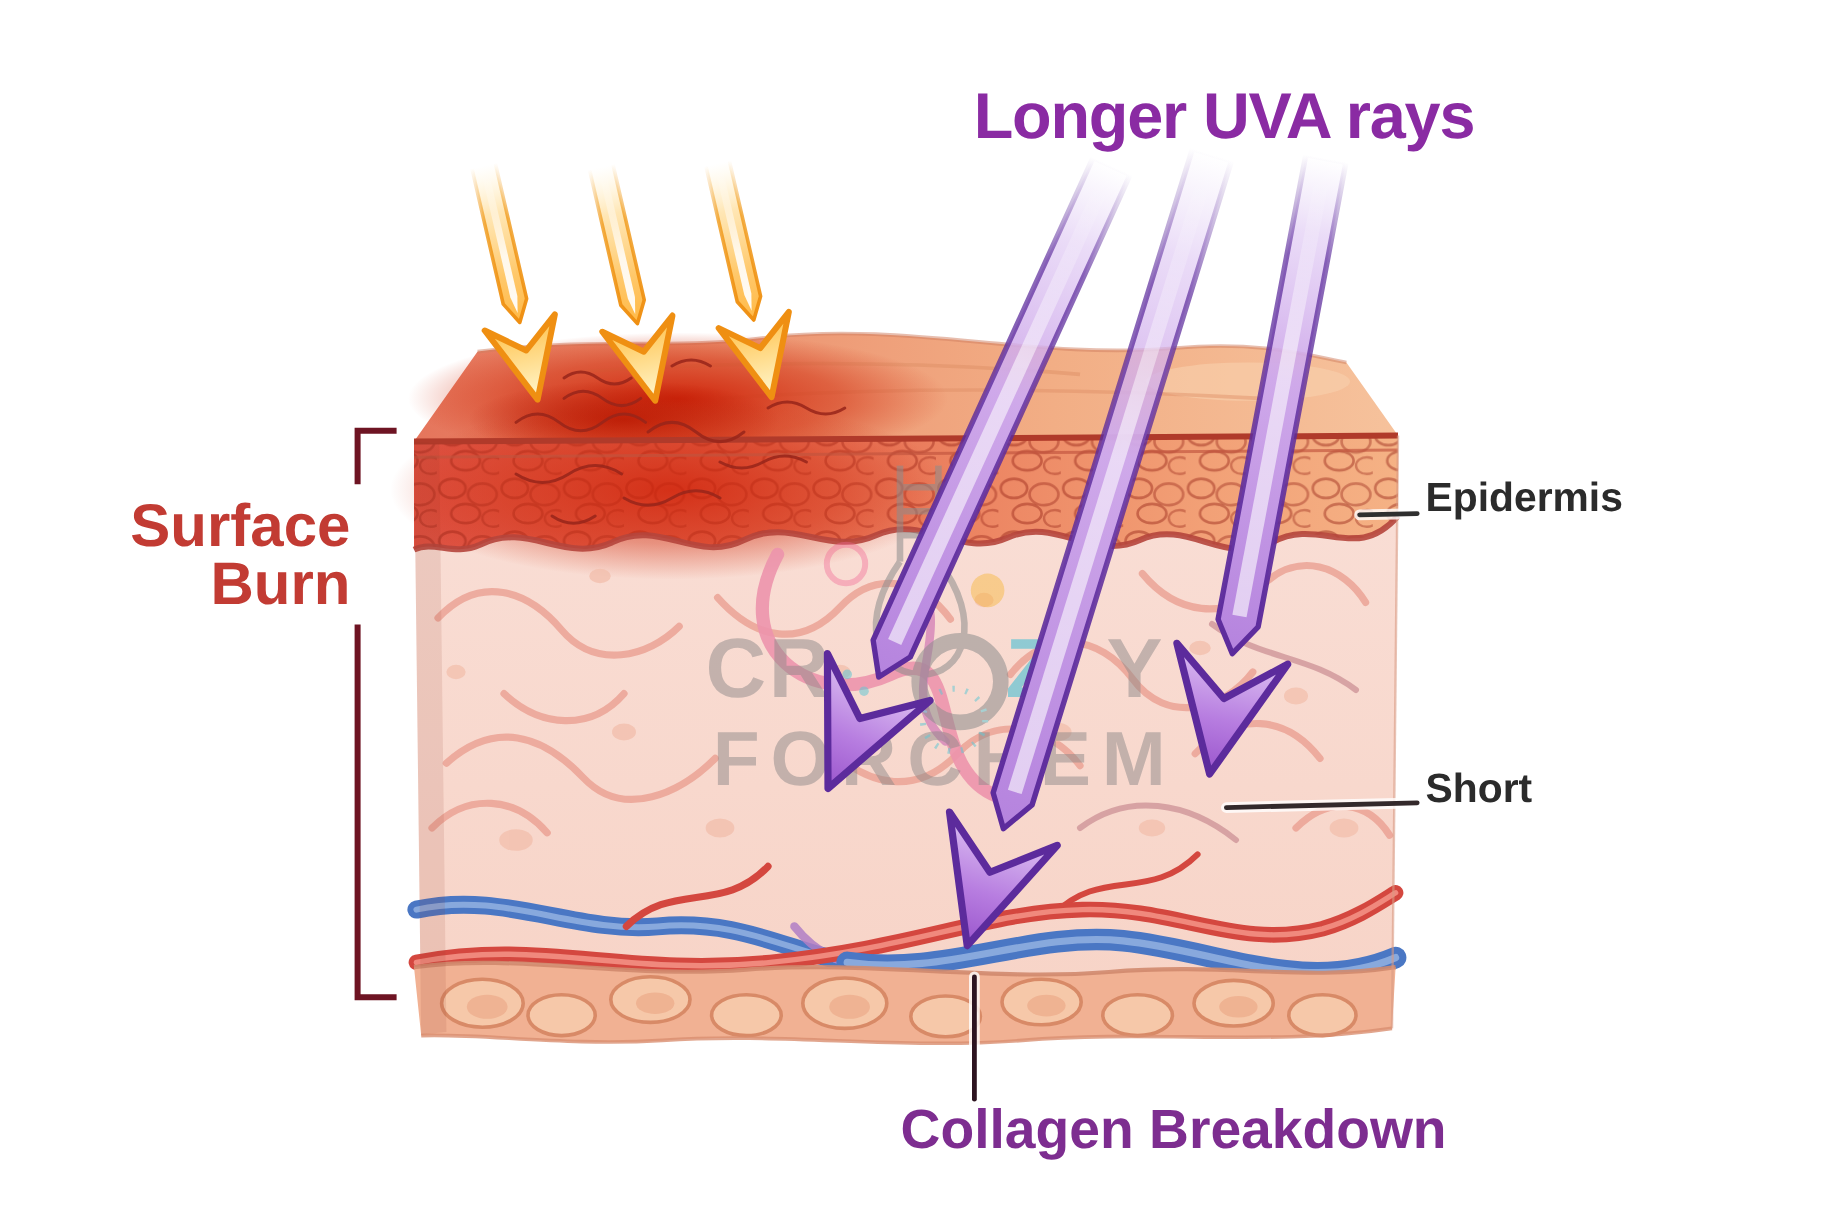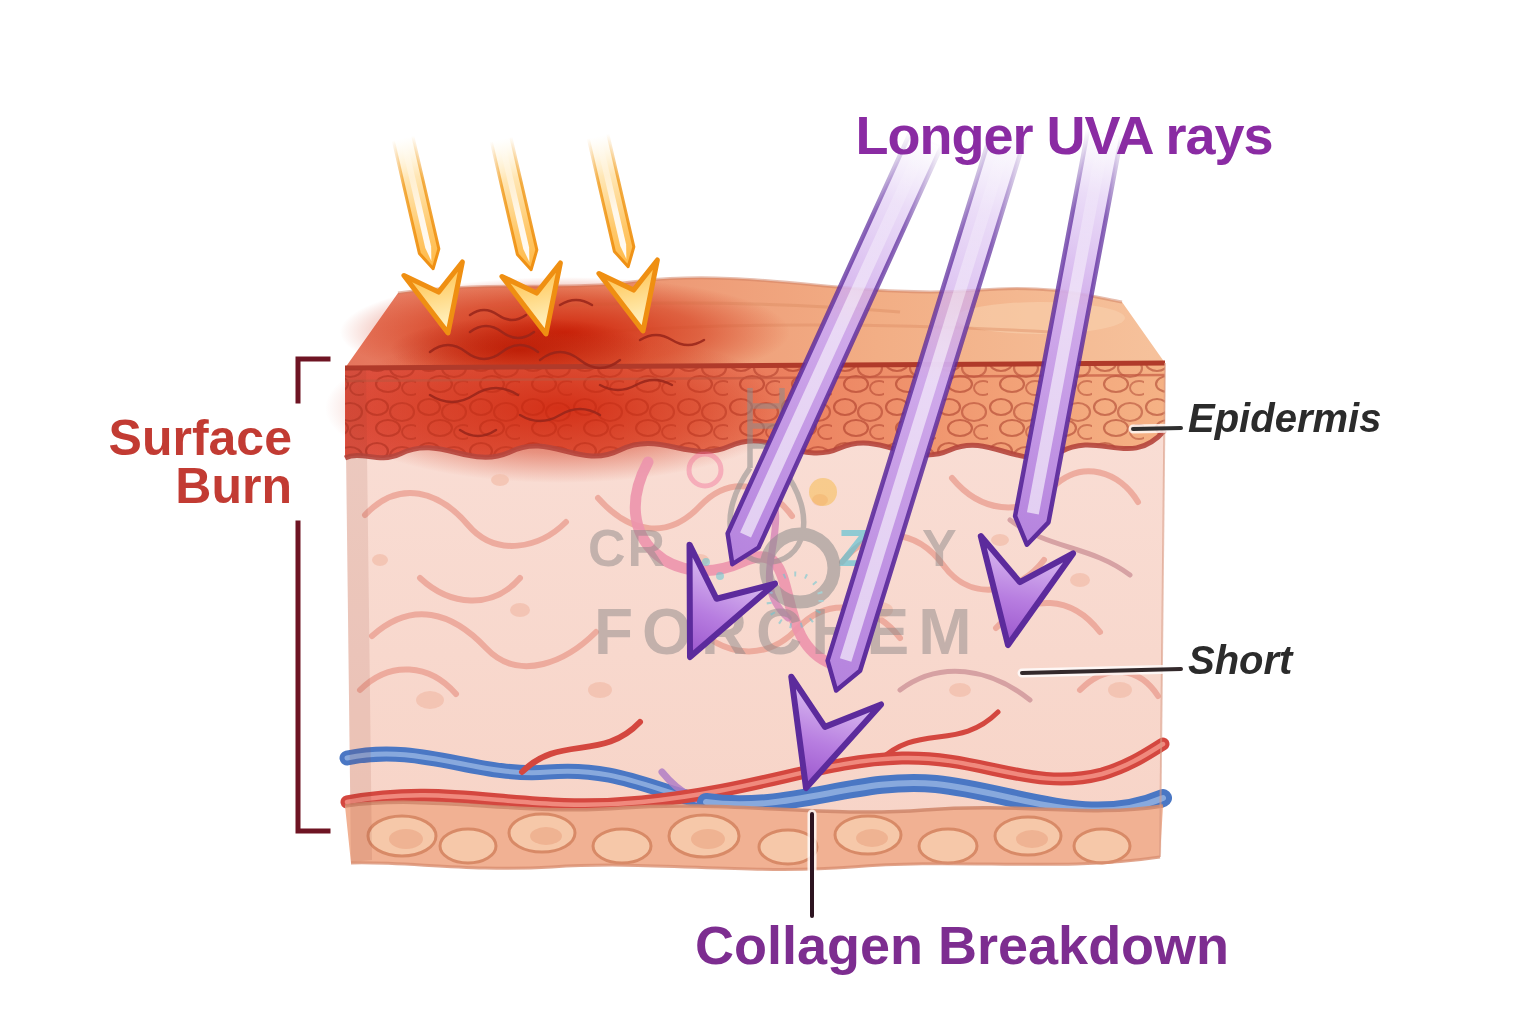--- a/index.html
+++ b/index.html
@@ -2,29 +2,29 @@
 <html style="--uvb_label: #e8391d; --uva_label: #8a2ba3; --surface_burn_label: #c23b33; --bracket: #6e1423; --dark_label: #2b2b2b; --collagen_label: #7d2d90; --uvb_arrow_outline: #ef8f12; --uva_arrow_outline: #5c2b9c; --skin_top: #ec9270; --burn_red: #cf2208; --dermis_pink: #f9ddd4; --vein_blue: #4a77c4; --artery_red: #d4473f;"><head>
 <meta charset="utf-8">
 <style>
   html,body{margin:0;padding:0;background:#fff;}
   .stage{position:relative;width:1536px;height:1024px;background:#ffffff;overflow:hidden;
          font-family:"Liberation Sans", sans-serif;}
   .layer{position:absolute;left:0;top:0;}
   .label{position:absolute;font-weight:700;white-space:nowrap;}
   .title{font-size:54px;text-align:center;width:500px;letter-spacing:-1px;}
   .uvb{left:253px;top:64px;color:var(--uvb_label);}
-  .uva{left:814px;top:66px;color:var(--uva_label);margin-top:38px;}
+  .uva{left:770px;top:66px;color:var(--uva_label);}
   .surface-burn{left:80px;top:414px;width:212px;text-align:right;font-size:50px;
                 line-height:48px;color:var(--surface_burn_label);white-space:normal;}
-  .side-label{font-size:40px;color:var(--dark_label);font-style:italic;}
+  .side-label{font-size:34px;color:var(--dark_label);}
   .epidermis{left:1188px;top:396px;}
   .dermis{left:1188px;top:638px;}
-  .collagen{left:695px;top:914px;width:566px;font-size:54px;color:var(--collagen_label);}
+  .collagen{left:695px;top:914px;width:566px;text-align:center;font-size:46px;color:var(--collagen_label);}
   .wm{position:absolute;font-weight:600;color:#8f8a8a;opacity:.5;line-height:1;}
-  .wm1{top:522px;font-size:52px;letter-spacing:2px;}
+  .wm1{top:522px;font-size:70px;letter-spacing:2px;}
   .wm-cr{left:588px;}
   .wm-z{left:838px;color:#64c4d4;opacity:.7;}
   .wm-y{left:922px;}
   .wm2{left:594px;top:600px;font-size:64px;letter-spacing:9px;}
   svg{display:block;}
 </style>
 </head>
 <body>
 
 <div class="stage">

